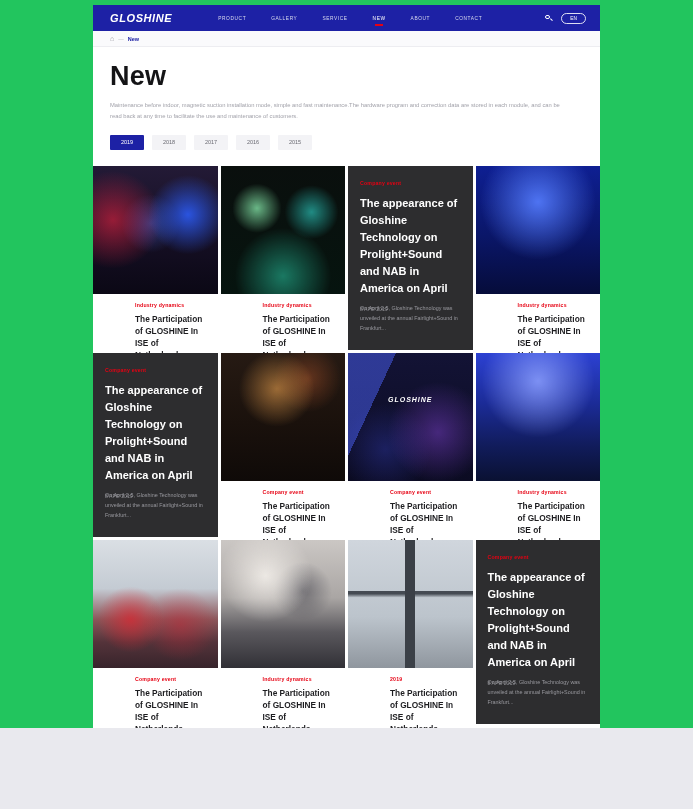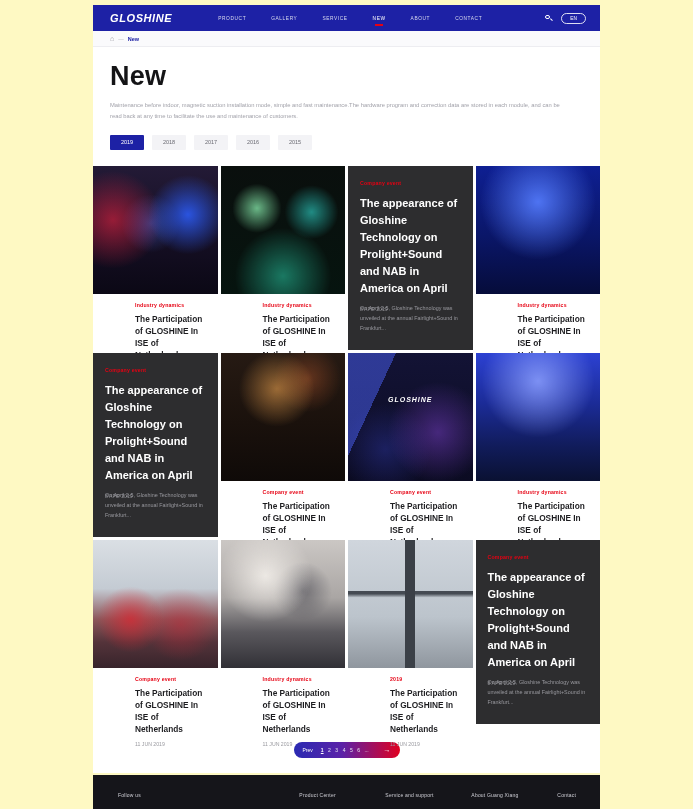--- a/index.html
+++ b/index.html
@@ -1,18 +1,18 @@
 <!DOCTYPE html>
 <html><head>
 <meta charset="utf-8">
 <style>
   * { margin:0; padding:0; box-sizing:border-box; }
   html,body { background:#e9e9ee; }
   body { font-family:"Liberation Sans","DejaVu Sans",sans-serif; }
-  .canvas { position:relative; width:693px; height:809px; background:#fef9c3; overflow:hidden; margin:0 auto; }
+  .canvas { position:relative; width:693px; height:728px; background:#22c55e; overflow:hidden; margin:0 auto; }
   .site { position:absolute; left:93px; top:5px; width:507px; }
 
   
   .topbar { height:26px; background:#1d21a5; display:flex; align-items:center; padding:0 14px 0 17px; }
   .logo { color:#fff; font-weight:bold; font-style:italic; font-size:11px; letter-spacing:.6px; }
   .nav { display:flex; align-items:center; margin-left:46px; gap:25px; }
   .nav-item { position:relative; color:#d9dbef; font-size:4.8px; letter-spacing:.6px; cursor:pointer; }
   .nav-item.active { color:#fff; }
   .nav-item .active-underline { position:absolute; left:50%; transform:translateX(-50%); top:8px; width:8px; height:2px; background:#e60012; }
   .top-right { margin-left:auto; display:flex; align-items:center; gap:9px; }

